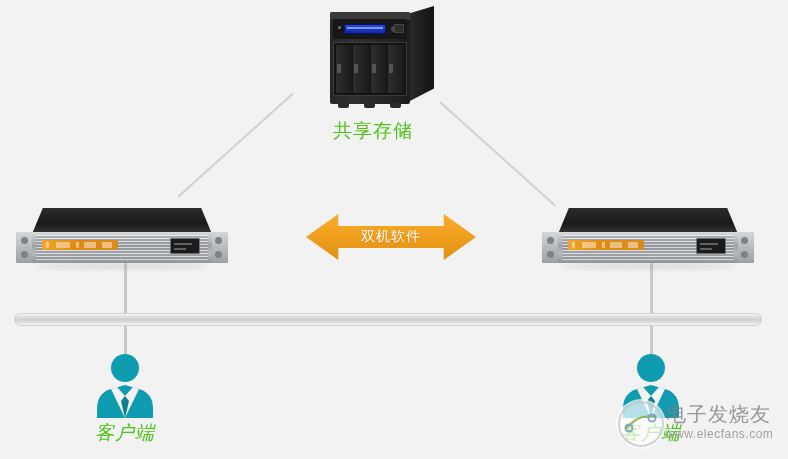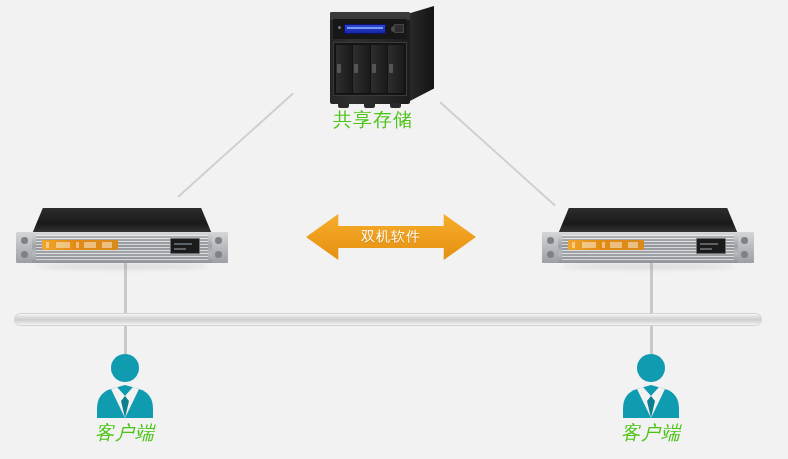--- a/index.html
+++ b/index.html
@@ -439,21 +439,21 @@
         <div class="nas-bay"></div>
         <div class="nas-bay"></div>
         <div class="nas-bay"></div>
       </div>
       <div class="nas-foot" style="left:8px;"></div>
       <div class="nas-foot" style="left:34px;"></div>
       <div class="nas-foot" style="left:60px;"></div>
     </div>
   </div>
 
-  <div class="caption" style="left:333px; top:107px;">共享存储</div>
+  <div class="caption" style="left:333px; top:118px;">共享存储</div>
 
   <div class="server" style="left:16px; top:208px;">
     <div class="srv-shadow"></div>
     <div class="srv-top"></div>
     <div class="srv-ear left"></div>
     <div class="srv-ear right"></div>
     <div class="srv-face">
       <div class="srv-grill"></div>
     </div>
     <div class="srv-leds">
@@ -508,14 +508,26 @@
   <div class="client" style="left:613px; top:352px;">
     <svg class="client-icon" viewBox="0 0 76 68">
       <circle cx="38" cy="16" r="14" fill="#109cb0"></circle>
       <path d="M38 33 L24 37 C14 40 10 47 10 57 L10 66 L66 66 L66 57 C66 47 62 40 52 37 L38 33 Z" fill="#109cb0"></path>
       <path d="M30 35 L38 44 L46 35 L52 37 L38 66 L24 37 Z" fill="#f2f2f2"></path>
       <path d="M38 44 L34 49 L38 66 L42 49 Z" fill="#0d7f90"></path>
     </svg>
     <div class="client-label">客户端</div>
   </div>
 
+  <div class="watermark">
+    <div class="wm-mark">
+      <svg viewBox="0 0 50 50" width="50" height="50">
+        <circle cx="25" cy="25" r="22" fill="none" stroke="#cfcfcf" stroke-width="2"></circle>
+        <path d="M10 30 Q22 14 40 18" fill="none" stroke="#9cb84a" stroke-width="2"></path>
+        <circle cx="13" cy="29" r="3.5" fill="none" stroke="#7fa3c4" stroke-width="2"></circle>
+        <circle cx="36" cy="19" r="3.5" fill="none" stroke="#7fa3c4" stroke-width="2"></circle>
+      </svg>
+    </div>
+    <div class="wm-text">电子发烧友</div>
+    <div class="wm-url">www.elecfans.com</div>
+  </div>
 
 </div>
 
 </body></html>

